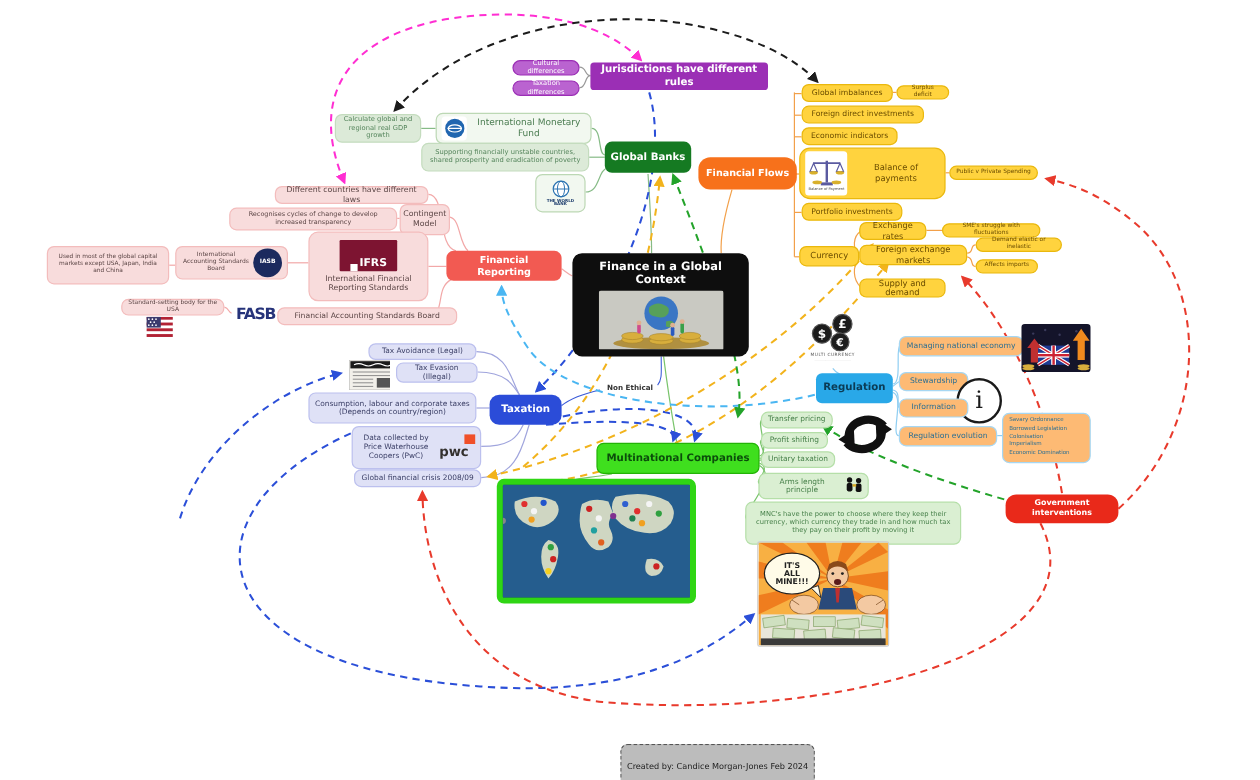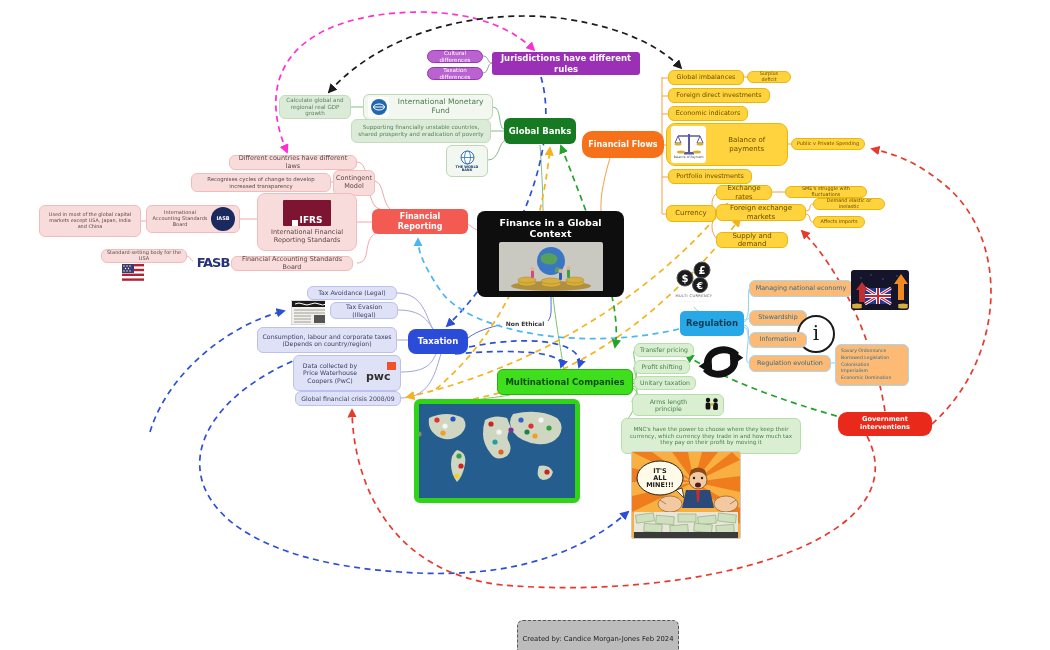--- a/index.html
+++ b/index.html
@@ -338,21 +338,21 @@
           <circle cx="6.5" cy="4.5" r="0.7"></circle>
           <circle cx="2" cy="7" r="0.7"></circle>
           <circle cx="5" cy="7" r="0.7"></circle>
           <circle cx="8" cy="7" r="0.7"></circle>
         </g>
   </svg>
     </div>
 <div class="n" style="left:193px;top:253px;width:40px;height:20px;">
   <span class="fasb-txt">FASB</span>
     </div>
-<div class="n pk" style="left:231px;top:256px;width:122px;height:15px;font-size:6.4px;">
+<div class="n pk" style="left:231px;top:256px;width:150px;height:15px;font-size:6.4px;">
   <span>Financial Accounting Standards Board</span>
     </div>
 
 <div class="n tx" style="left:408px;top:329px;width:60px;height:25px;">
   <span>Taxation</span>
     </div>
 <div class="n lv" style="left:307px;top:286px;width:90px;height:14px;">
   <span>Tax Avoidance (Legal)</span>
     </div>
 <div class="n" style="left:287px;top:299px;width:42px;height:27px;">

